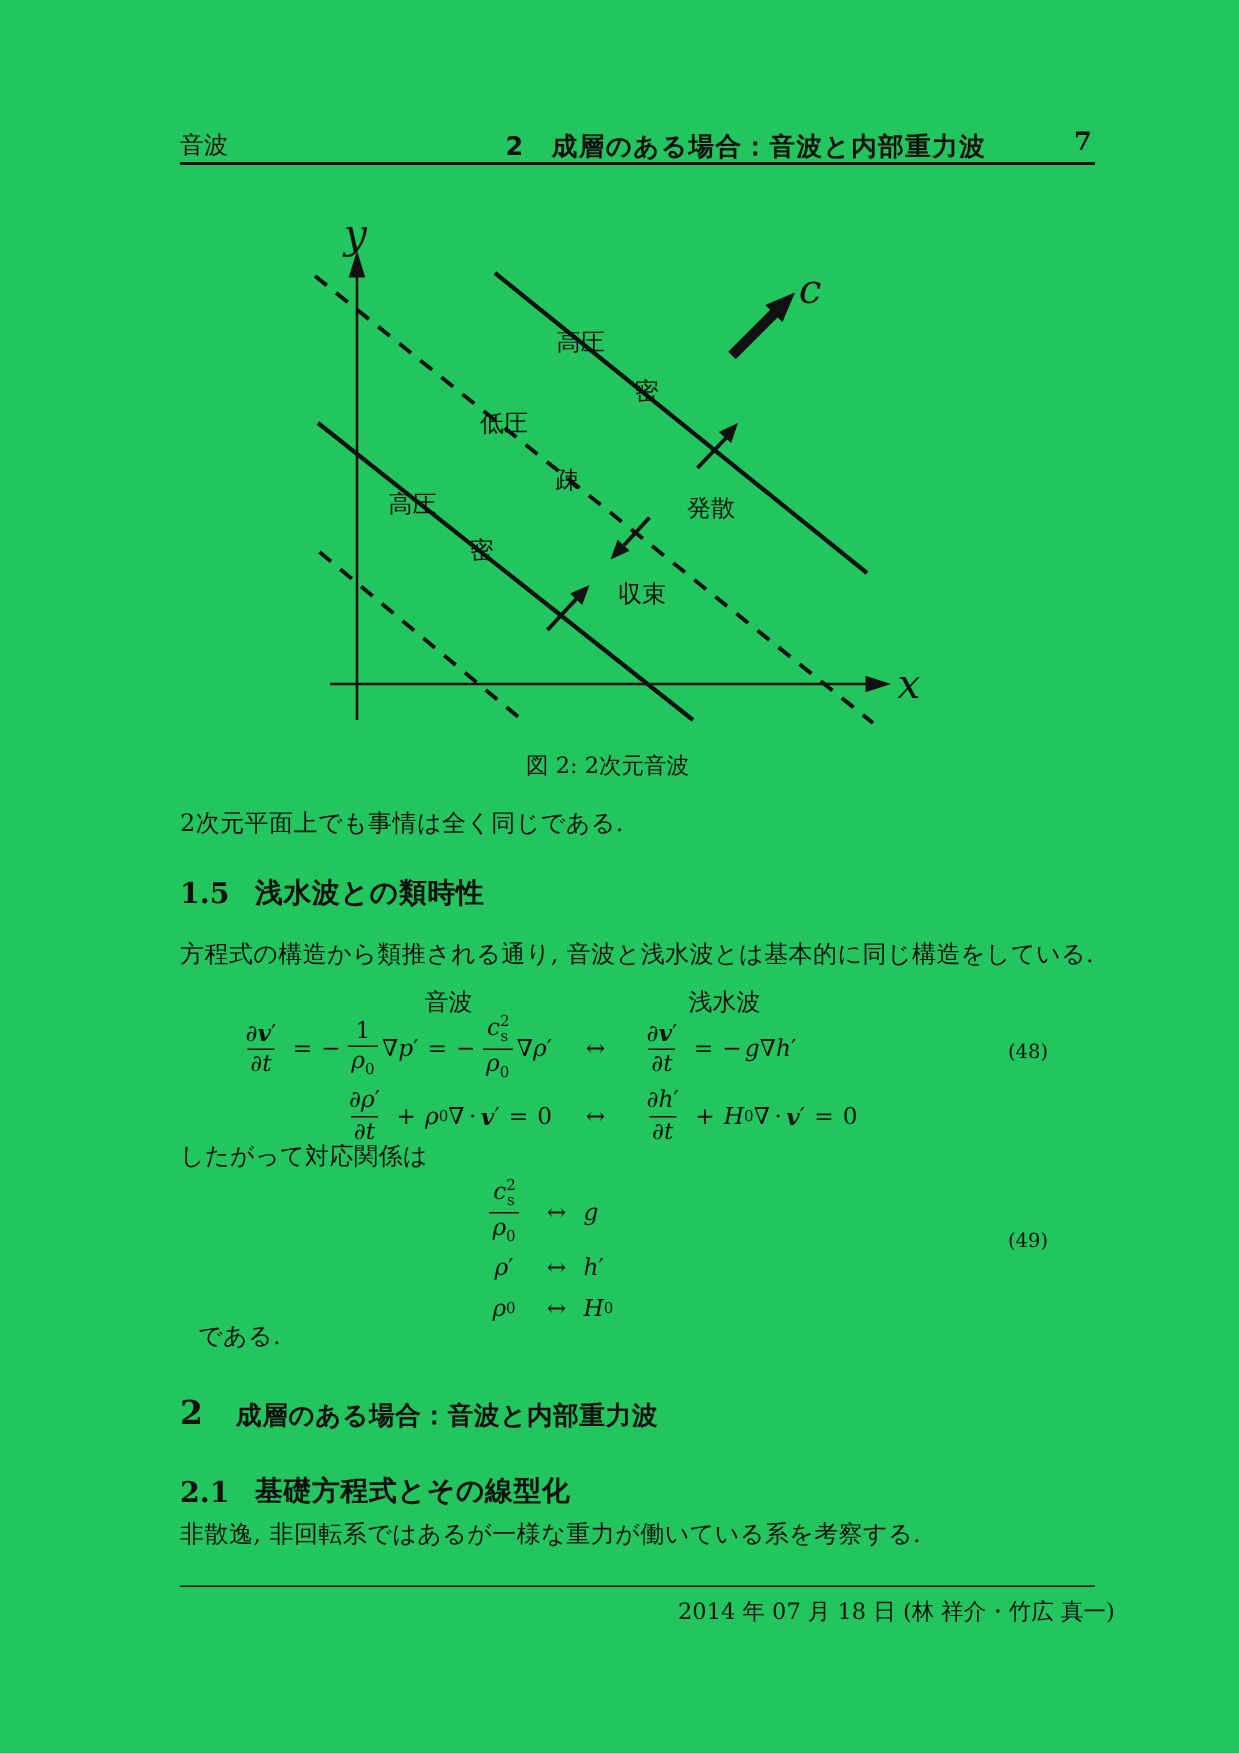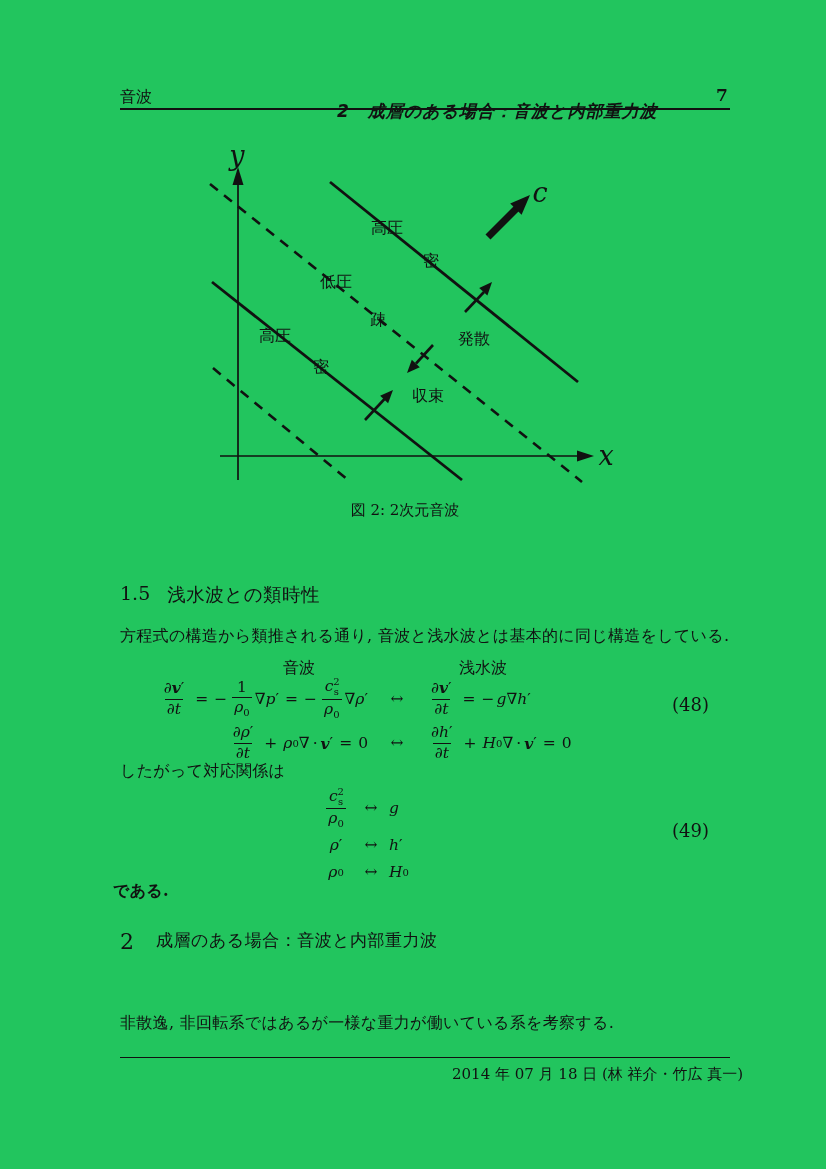--- a/index.html
+++ b/index.html
@@ -14,21 +14,21 @@
   .hdr{font-size:16px;}
   .hdr-center{font-size:17px;letter-spacing:1px;font-weight:bold;font-family:"DejaVu Sans","Liberation Sans",sans-serif;}
   .hdr-page{font-size:17px;font-weight:bold;}
   .rule{position:absolute;height:1.5px;background:#111;}
   .ftr-path{font-family:"DejaVu Sans Mono","Liberation Mono",monospace;font-size:13px;}
   .ftr-date{font-size:15px;}
   
   .para{font-size:16px;letter-spacing:0.3px;}
   .caption{font-size:15px;text-align:center;}
   
-  .sec{display:flex;align-items:flex-start;font-weight:normal;}
+  .sec{display:flex;align-items:flex-end;font-weight:bold;}
   .sec .num{font-family:"DejaVu Serif","Liberation Serif",serif;}
   .sec .ttl{font-family:"DejaVu Sans","Liberation Sans",sans-serif;letter-spacing:0.5px;}
   .sec-sub .num{font-size:19px;margin-right:17px;}
   .sec-sub .ttl{font-size:18.5px;}
   .sec-main .num{font-size:22px;margin-right:22px;}
   .sec-main .ttl{font-size:17px;}
   
   .math{font-family:"DejaVu Serif","Liberation Serif",serif;font-size:15.5px;}
   .mi{font-style:italic;}
   .mbi{font-style:italic;font-weight:bold;}
@@ -43,32 +43,32 @@
   sup.msup{font-size:10px;vertical-align:6px;}
   sub.pull{font-size:10px;vertical-align:-4px;margin-left:-6px;}
   .eqgrid{display:grid;align-items:center;}
   .eq48{grid-template-columns:190px 58px auto;grid-auto-rows:minmax(40px,auto);row-gap:2px;}
   .eq49{grid-template-columns:34px 36px auto;row-gap:2px;}
   .cell{display:flex;align-items:center;}
   .cr{justify-content:flex-end;}
   .cc{justify-content:center;}
   .cl{justify-content:flex-start;}
   .eqlabel{font-size:16px;}
-  .eqnum{font-size:18px;}
+  .eqnum{font-size:13px;}
   
   .fig-cjk{font-family:"DejaVu Sans","Liberation Sans",sans-serif;font-size:16px;fill:#111;}
   .fig-it{font-family:"DejaVu Serif","Liberation Serif",serif;font-style:italic;font-size:27px;fill:#111;}
 </style>
 </head>
 <body>
 
 <div class="page">
 
   <div class="abs hdr" style="left:120px;top:87px;">音波</div>
-  <div class="abs hdr-center" style="left:337px;top:100px;font-style:italic;">2　成層のある場合：音波と内部重力波</div>
+  <div class="abs hdr-center" style="left:337px;top:86px;">2　成層のある場合：音波と内部重力波</div>
   <div class="abs hdr-page" style="left:716px;top:85px;">7</div>
   <div class="rule" style="left:120px;top:108px;width:610px;"></div>
 
   <svg class="abs" style="left:185px;top:135px;" width="440" height="370" viewBox="0 0 440 370">
 
     <line x1="53" y1="48" x2="53" y2="345" stroke="#111" stroke-width="1.7"></line>
     <polygon points="53,32 47.5,50 58.5,50" fill="#111"></polygon>
     <line x1="35" y1="321" x2="394" y2="321" stroke="#111" stroke-width="1.7"></line>
     <polygon points="409,321 392,315.5 392,326.5" fill="#111"></polygon>
 
@@ -95,20 +95,21 @@
     <text class="fig-cjk" x="151" y="152" text-anchor="middle">低圧</text>
     <text class="fig-cjk" x="193" y="190" text-anchor="middle">疎</text>
     <text class="fig-cjk" x="90" y="206" text-anchor="middle">高圧</text>
     <text class="fig-cjk" x="136" y="237" text-anchor="middle">密</text>
     <text class="fig-cjk" x="289" y="209" text-anchor="middle">発散</text>
     <text class="fig-cjk" x="243" y="266" text-anchor="middle">収束</text>
   </svg>
 
   <div class="abs caption" style="left:185px;top:501px;width:440px;">図 2: 2次元音波</div>
 
+  <div class="abs para" style="left:120px;top:539px;">2次元平面上でも事情は全く同じである.</div>
 
   <div class="abs sec sec-sub" style="left:120px;top:582px;">
     <span class="num">1.5</span>
     <span class="ttl">浅水波との類時性</span>
   </div>
 
   <div class="abs para" style="left:120px;top:626px;">方程式の構造から類推される通り, 音波と浅水波とは基本的に同じ構造をしている.</div>
 
   <div class="abs eqlabel" style="left:283px;top:658px;">音波</div>
   <div class="abs eqlabel" style="left:459px;top:658px;">浅水波</div>
@@ -226,26 +227,30 @@
     <div class="cell cc">
         <span>↔</span>
       </div>
     <div class="cell cl">
       <span class="mi">H</span>
         <sub class="msub">0</sub>
     </div>
   </div>
   <div class="abs eqnum" style="left:672px;top:820px;">(49)</div>
 
-  <div class="abs para" style="left:113px;top:881px;font-weight:bold;">である.</div>
+  <div class="abs para" style="left:132px;top:881px;">である.</div>
 
   <div class="abs sec sec-main" style="left:120px;top:929px;">
     <span class="num">2</span>
     <span class="ttl">成層のある場合：音波と内部重力波</span>
   </div>
 
+  <div class="abs sec sec-sub" style="left:120px;top:981px;">
+    <span class="num">2.1</span>
+    <span class="ttl">基礎方程式とその線型化</span>
+  </div>
 
   <div class="abs para" style="left:120px;top:1013px;">非散逸, 非回転系ではあるが一様な重力が働いている系を考察する.</div>
 
   <div class="rule" style="left:120px;top:1057px;width:610px;height:1.3px;"></div>
   <div class="abs ftr-date" style="left:452px;top:1065px;text-align:center;">2014 年 07 月 18 日 (林 祥介・竹広 真一)</div>
 
 </div>
 
 </body></html>

